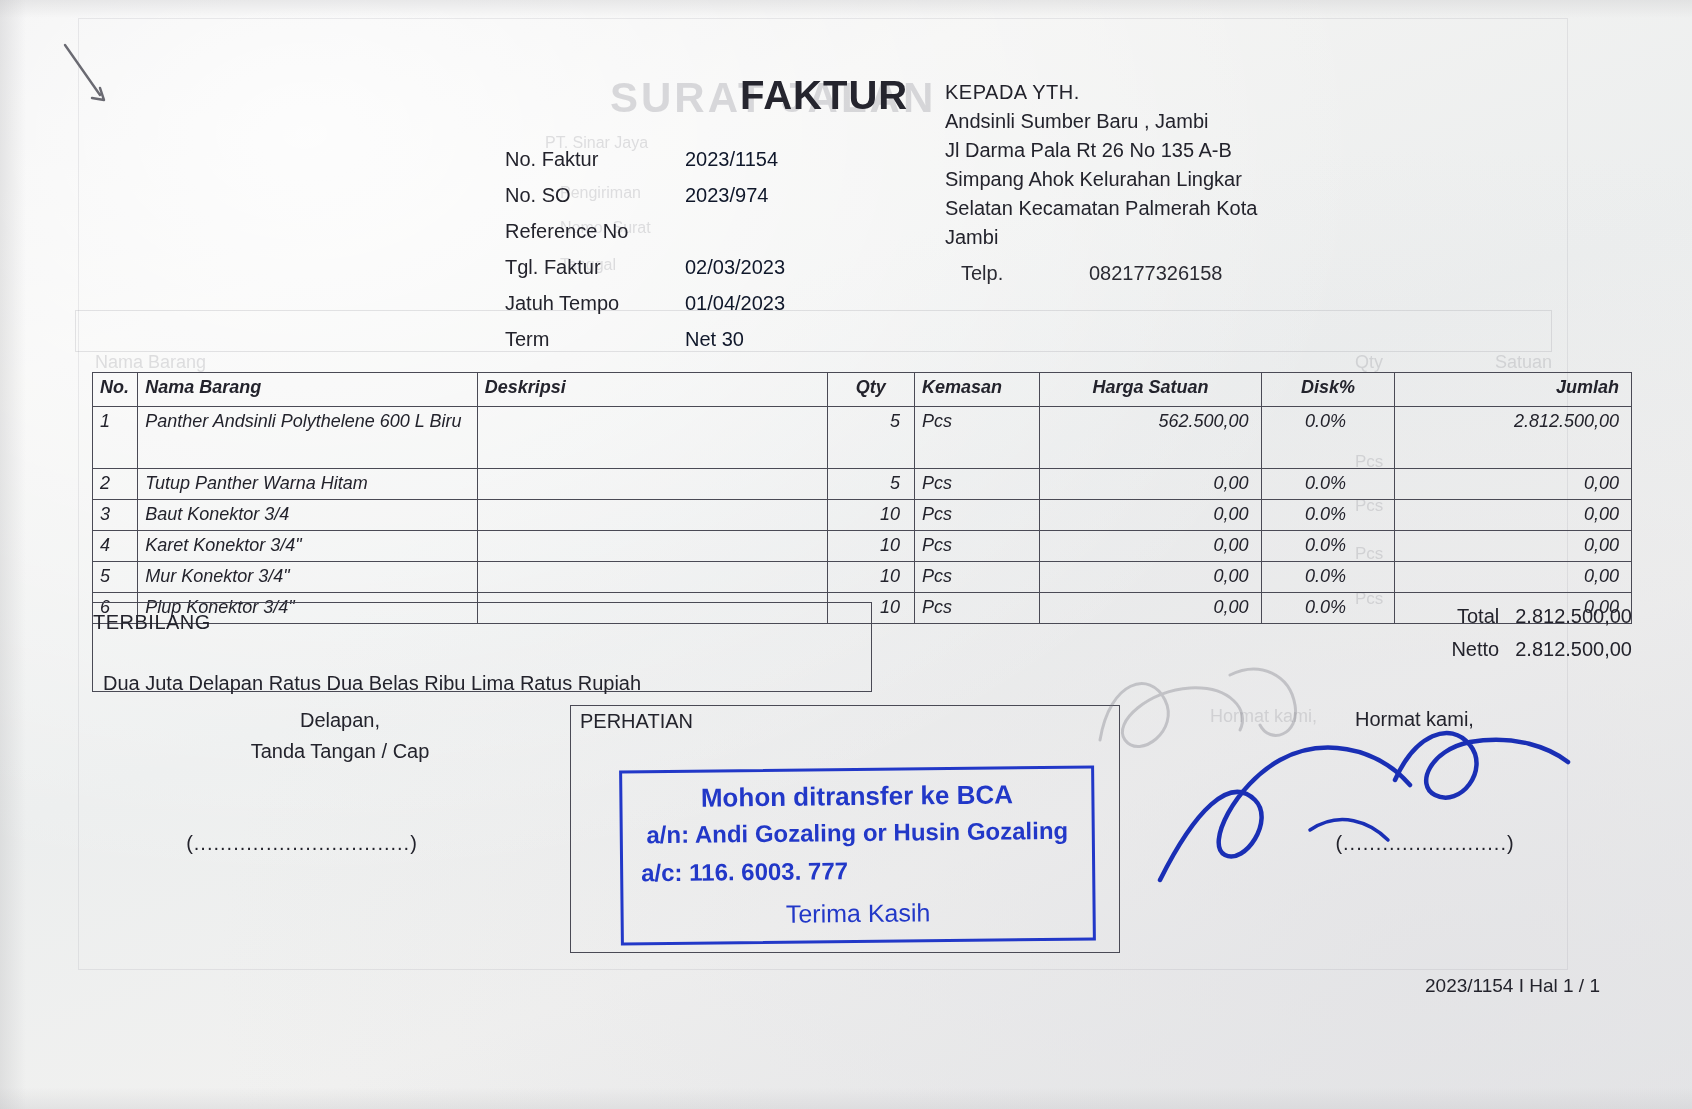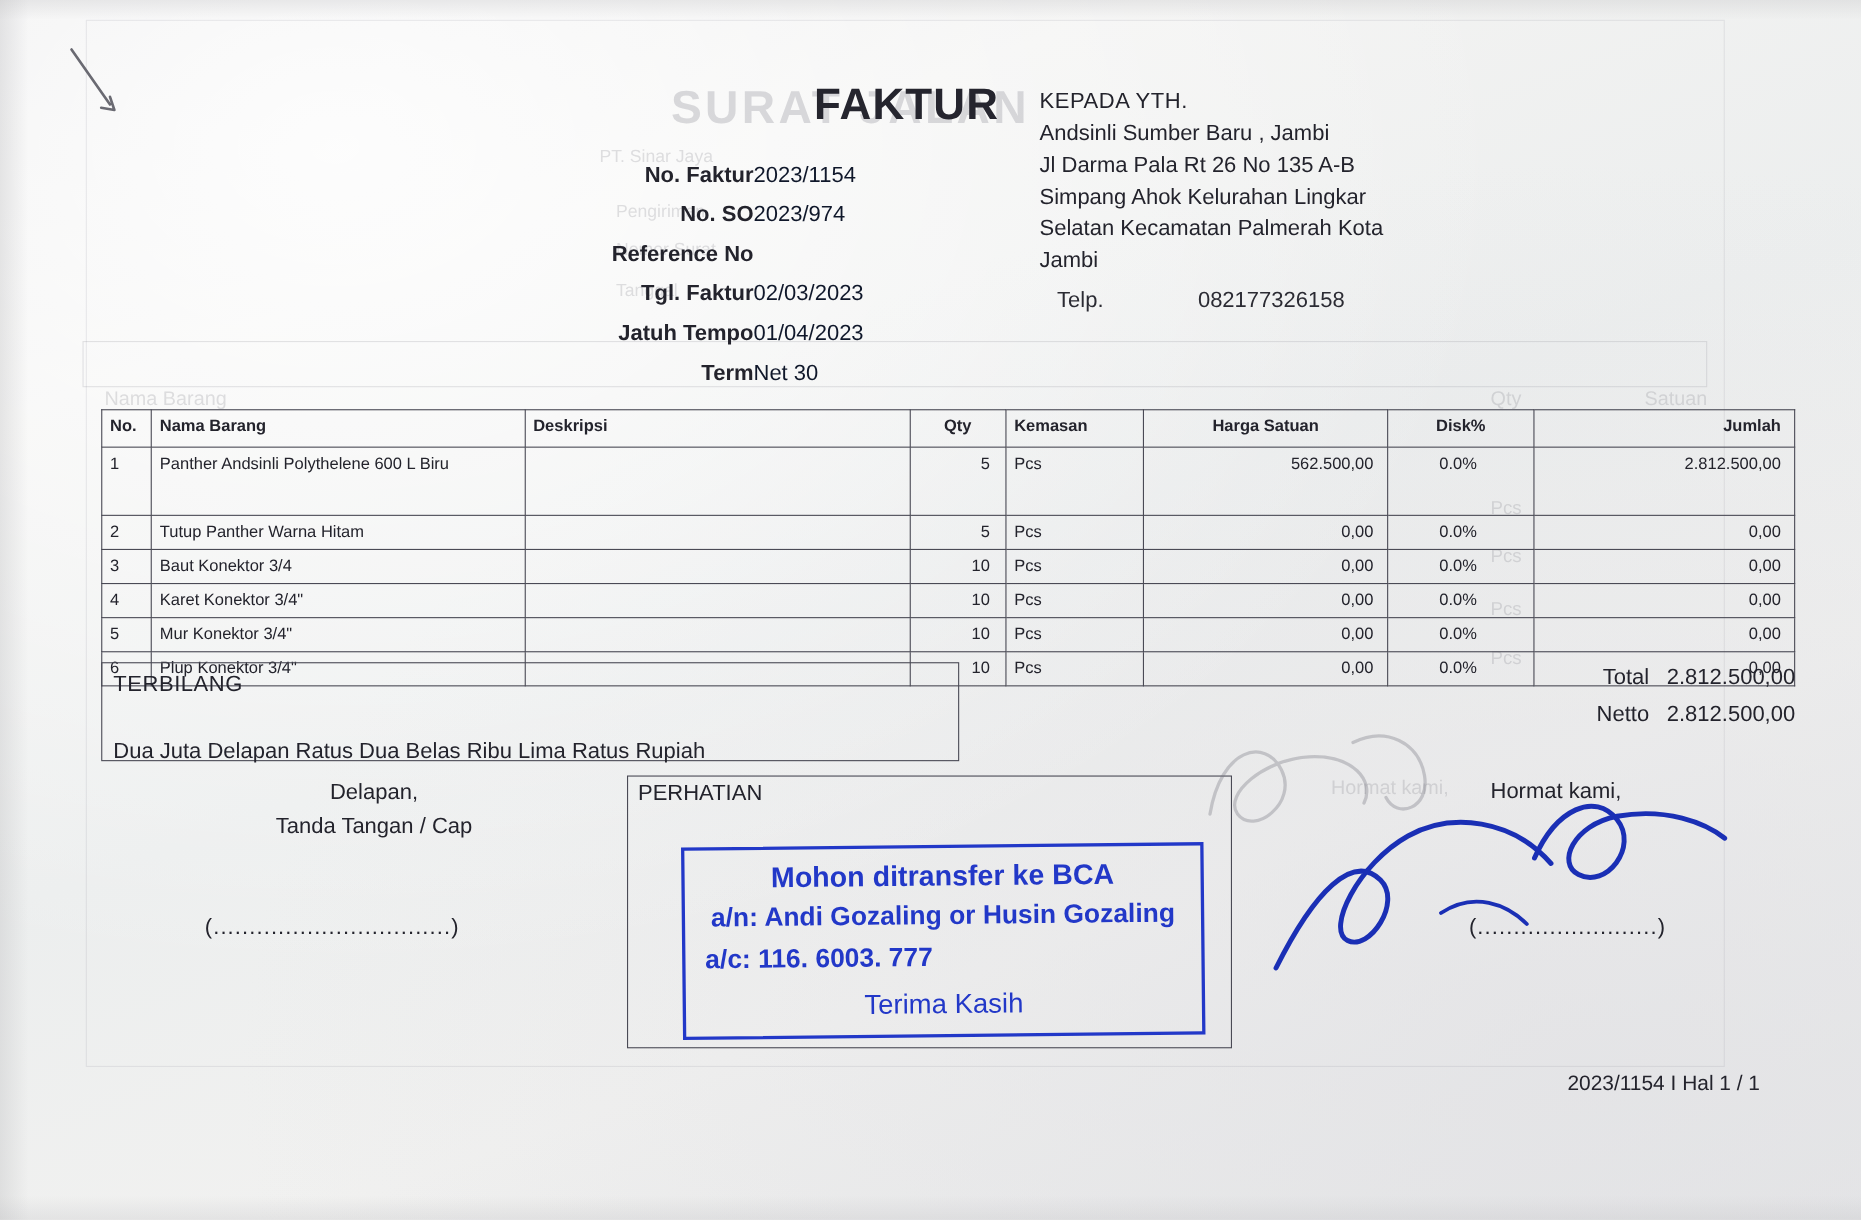--- a/index.html
+++ b/index.html
@@ -71,23 +71,22 @@
     left: 740px;
     top: 73px;
     font-size: 40px;
     font-weight: bold;
     letter-spacing: 1px;
     color: #25252e;
   }
 
   .meta-label {
     font-size: 20px;
-    font-weight: bold;
-    color: #23232c;
-    text-align: right;
+    font-weight: normal;
+    color: #23232c;
   }
   .meta-value {
     font-size: 20px;
     color: #0f172a;
   }
 
   #meta-table {
     left: 505px;
     top: 148px;
     width: 340px;
@@ -117,22 +116,23 @@
   }
   #tel-row .tel-label { width: 128px; margin-left: 16px; }
 
   
   #items {
     position: absolute;
     left: 92px;
     top: 372px;
     width: 1540px;
     border-collapse: collapse;
-    font-size: 15px;
-    color: #23232c;
+    font-size: 18px;
+    color: #23232c;
+    font-style: italic;
   }
   #items th, #items td {
     border: 1px solid #4a4a55;
     padding: 2px 7px;
     font-weight: normal;
     vertical-align: top;
     line-height: 25px;
     height: 31px;
     box-sizing: border-box;
   }
@@ -159,21 +159,21 @@
     top: 602px;
     width: 780px;
     height: 90px;
     border: 1px solid #4a4a55;
     box-sizing: border-box;
     font-size: 20px;
     color: #23232c;
   }
   #terbilang .t-label {
     position: absolute;
-    left: 10px;
+    left: 0;
     top: 8px;
     letter-spacing: 0.5px;
   }
   #terbilang .t-words {
     position: absolute;
     left: 10px;
     top: 45px;
     margin-top: 24px;
   }
 

